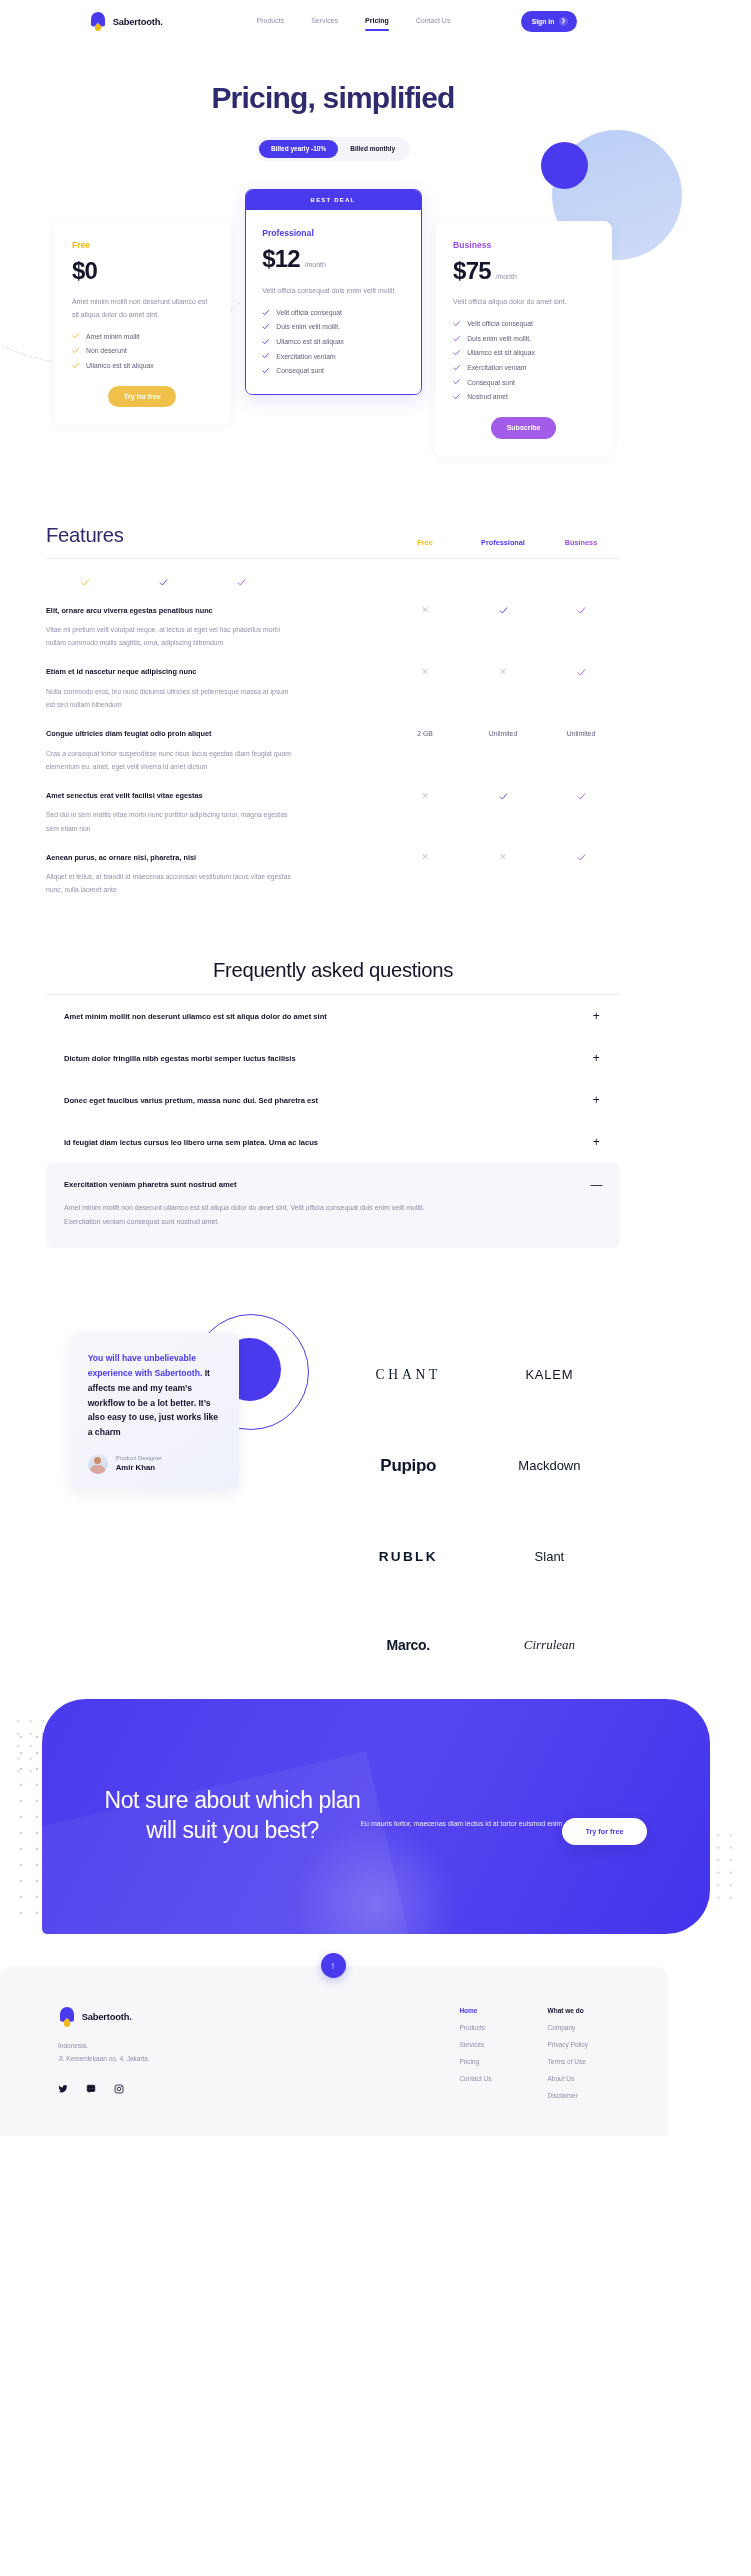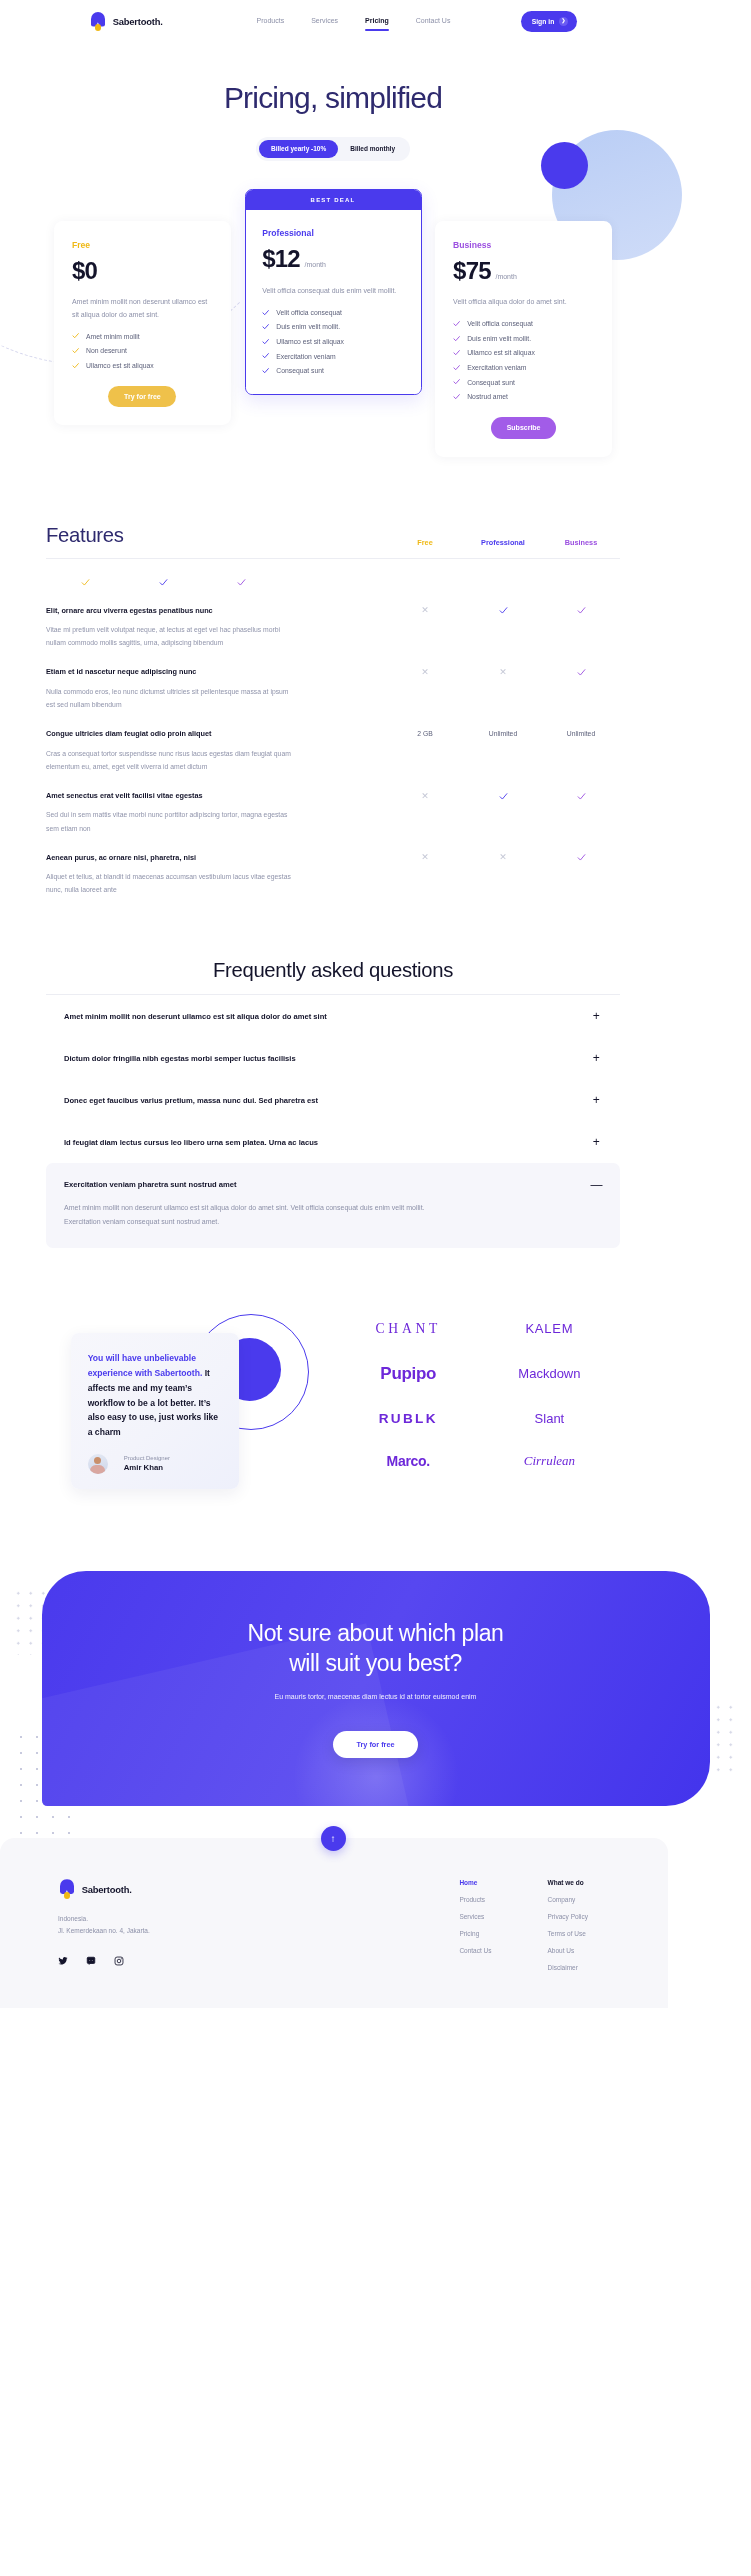--- a/index.html
+++ b/index.html
@@ -71,21 +71,21 @@
   }
   .signin .circ {
     width:9px; height:9px; border-radius:50%; background:#6b5cf2;
     display:flex; align-items:center; justify-content:center;
     font-size:4.7px; line-height:1;
   }
 
   
   .hero { position:relative; text-align:center; padding-top:38px; z-index:4; }
   .hero h1 {
-    font-size:30px; font-weight:400; letter-spacing:-0.8px; color:#2e2a6e;
+    font-size:30px; font-weight:700; letter-spacing:-0.8px; color:#2e2a6e;
   }
   .toggle {
     margin:22px auto 0; display:inline-flex; align-items:center;
     background:#f4f5fa; border-radius:13.6px; padding:2.6px;
   }
   .toggle button {
     border:none; font-family:inherit; font-size:6.5px; font-weight:700;
     border-radius:11.5px; padding:5.7px 12px; cursor:pointer;
     background:transparent; color:#14142b;
   }
@@ -193,42 +193,42 @@
     border-radius:50%; background:#4a3aed;
   }
   .testi-card {
     position:absolute; left:25px; top:27px; width:168px;
     background:linear-gradient(140deg,#f7f7fc 0%,#f3f4fb 55%,#eef0fb 100%);
     border-radius:7.8px; padding:18px 16.7px 15.7px;
     box-shadow:0 4.2px 15.7px rgba(30,30,80,.07);
   }
   .testi-quote { font-size:8.6px; font-weight:700; line-height:1.72; color:#14142b; }
   .testi-quote .hl { color:#4a3aed; }
-  .testi-foot { margin-top:13.6px; display:flex; align-items:center; gap:16px; }
+  .testi-foot { margin-top:13.6px; display:flex; align-items:center; gap:8px; }
   .avatar {
     width:20px; height:20px; border-radius:50%; flex:none; overflow:hidden;
     background:linear-gradient(170deg,#e4e9f4,#cdd6ea); position:relative;
   }
   .avatar .head {
     position:absolute; left:6.3px; top:3.7px; width:7.3px; height:7.3px;
     border-radius:50%; background:#c98f6b;
   }
   .avatar .body {
     position:absolute; left:2.6px; top:11.5px; width:14.6px; height:9.4px;
     border-radius:5.7px 5.7px 0 0; background:#d9a7a0;
   }
   .testi-role { font-size:6px; color:#8c90a8; }
   .testi-name { font-size:7.8px; font-weight:700; color:#14142b; margin-top:1.6px; }
 
   .logos {
     flex:1; margin-top:14.6px; display:grid;
     grid-template-columns:1fr 1fr; row-gap:27px; align-items:center;
     justify-items:center; padding-left:15.7px;
   }
-  .logo { color:#6d28d9; white-space:nowrap; }
+  .logo { color:#0f172a; white-space:nowrap;margin-top:46px; }
   .logo.chant { font-family:"Liberation Serif", serif; font-size:13.6px; letter-spacing:3.7px; }
   .logo.kalem { font-size:13px; letter-spacing:0.8px; }
   .logo.pupipo { font-size:17px; font-weight:700; letter-spacing:-0.3px; }
   .logo.mackdown { font-size:13px; }
   .logo.rublk { font-size:13.6px; font-weight:700; letter-spacing:2.3px; }
   .logo.slant { font-size:13px; }
   .logo.marco { font-size:14px; font-weight:800; letter-spacing:-0.3px; }
   .logo.cirrulean { font-family:"Liberation Serif", serif; font-size:13px; font-style:italic; }
 
   
@@ -240,21 +240,21 @@
   }
   .cta-dots-r {
     position:absolute; right:11.5px; bottom:27px; width:78px; height:78px;
     background-image:radial-gradient(#d4d6e6 1.1px, transparent 1.2px);
     background-size:12.5px 12.5px;
   }
   .cta {
     position:relative; width:668px; margin:0 auto; height:235px;
     border-radius:44px 44px 44px 5.2px; overflow:hidden;
     background:linear-gradient(118deg,#4a3aed 0%,#5747f0 48%,#4334ec 100%);
-    display:flex; flex-direction:column; align-items:center;
+    display:flex; flex-direction:row; align-items:center;
     justify-content:center; text-align:center; color:#fff;
   }
   .cta::before {
     content:""; position:absolute; left:-42px; bottom:-78px;
     width:396px; height:219px; background:rgba(255,255,255,.055);
     transform:rotate(-13deg);
   }
   .cta::after {
     content:""; position:absolute; left:50%; bottom:-57px; width:172px; height:172px;
     margin-left:-86px; border-radius:50%;

